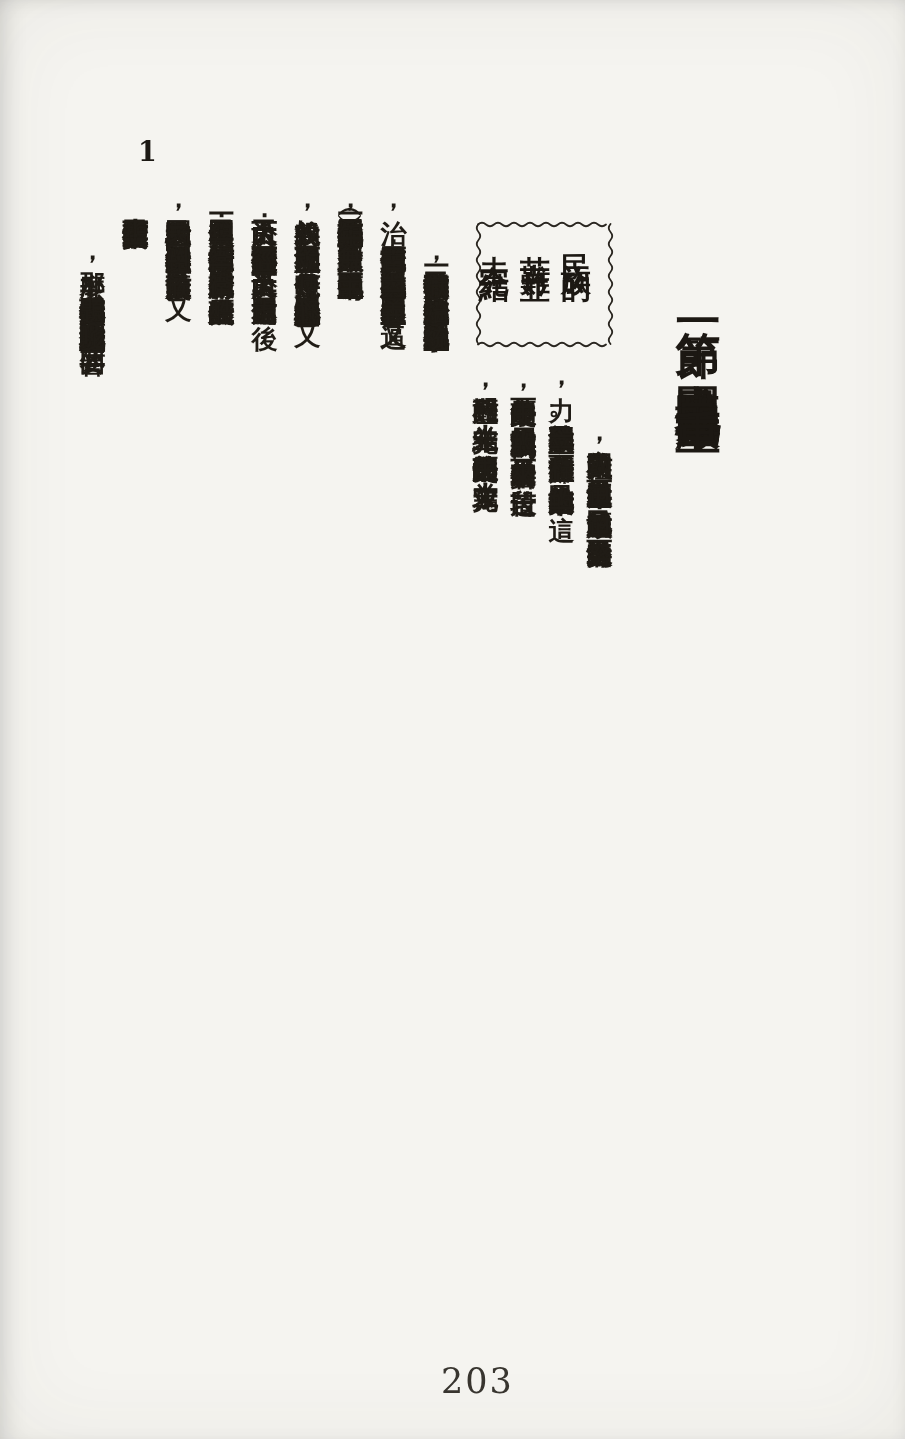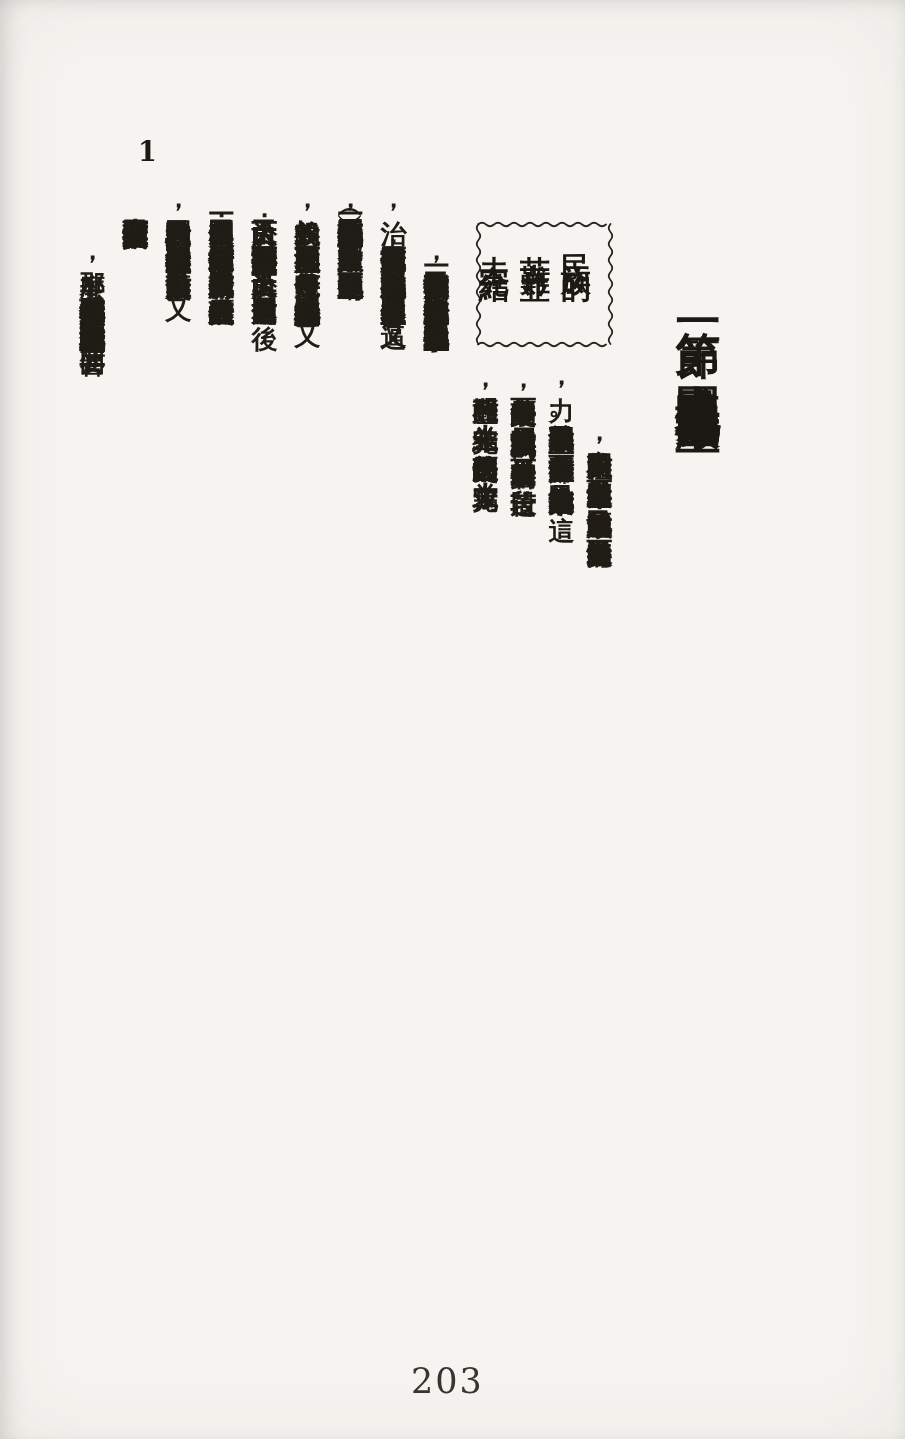--- a/index.html
+++ b/index.html
@@ -45,21 +45,21 @@
   }
   .note-text .ncol{
     line-height:41px;letter-spacing:9px;white-space:nowrap;
   }
   .bodycol{
     color:#201c16;font-weight:600;
   }
   .p1{font-size:26px;line-height:38px;letter-spacing:0.4px;}
   .p2{font-size:26px;line-height:43px;letter-spacing:0px;}
   .page-num{
-    position:absolute;left:411px;top:1361px;
+    position:absolute;left:441px;top:1361px;
     font-size:35px;letter-spacing:2px;color:#38352f;
     font-family:"DejaVu Serif", serif;
   }
 </style>
 </head>
 <body>
 
 <div class="page">
 
   <div class="leaf-num">1</div>

